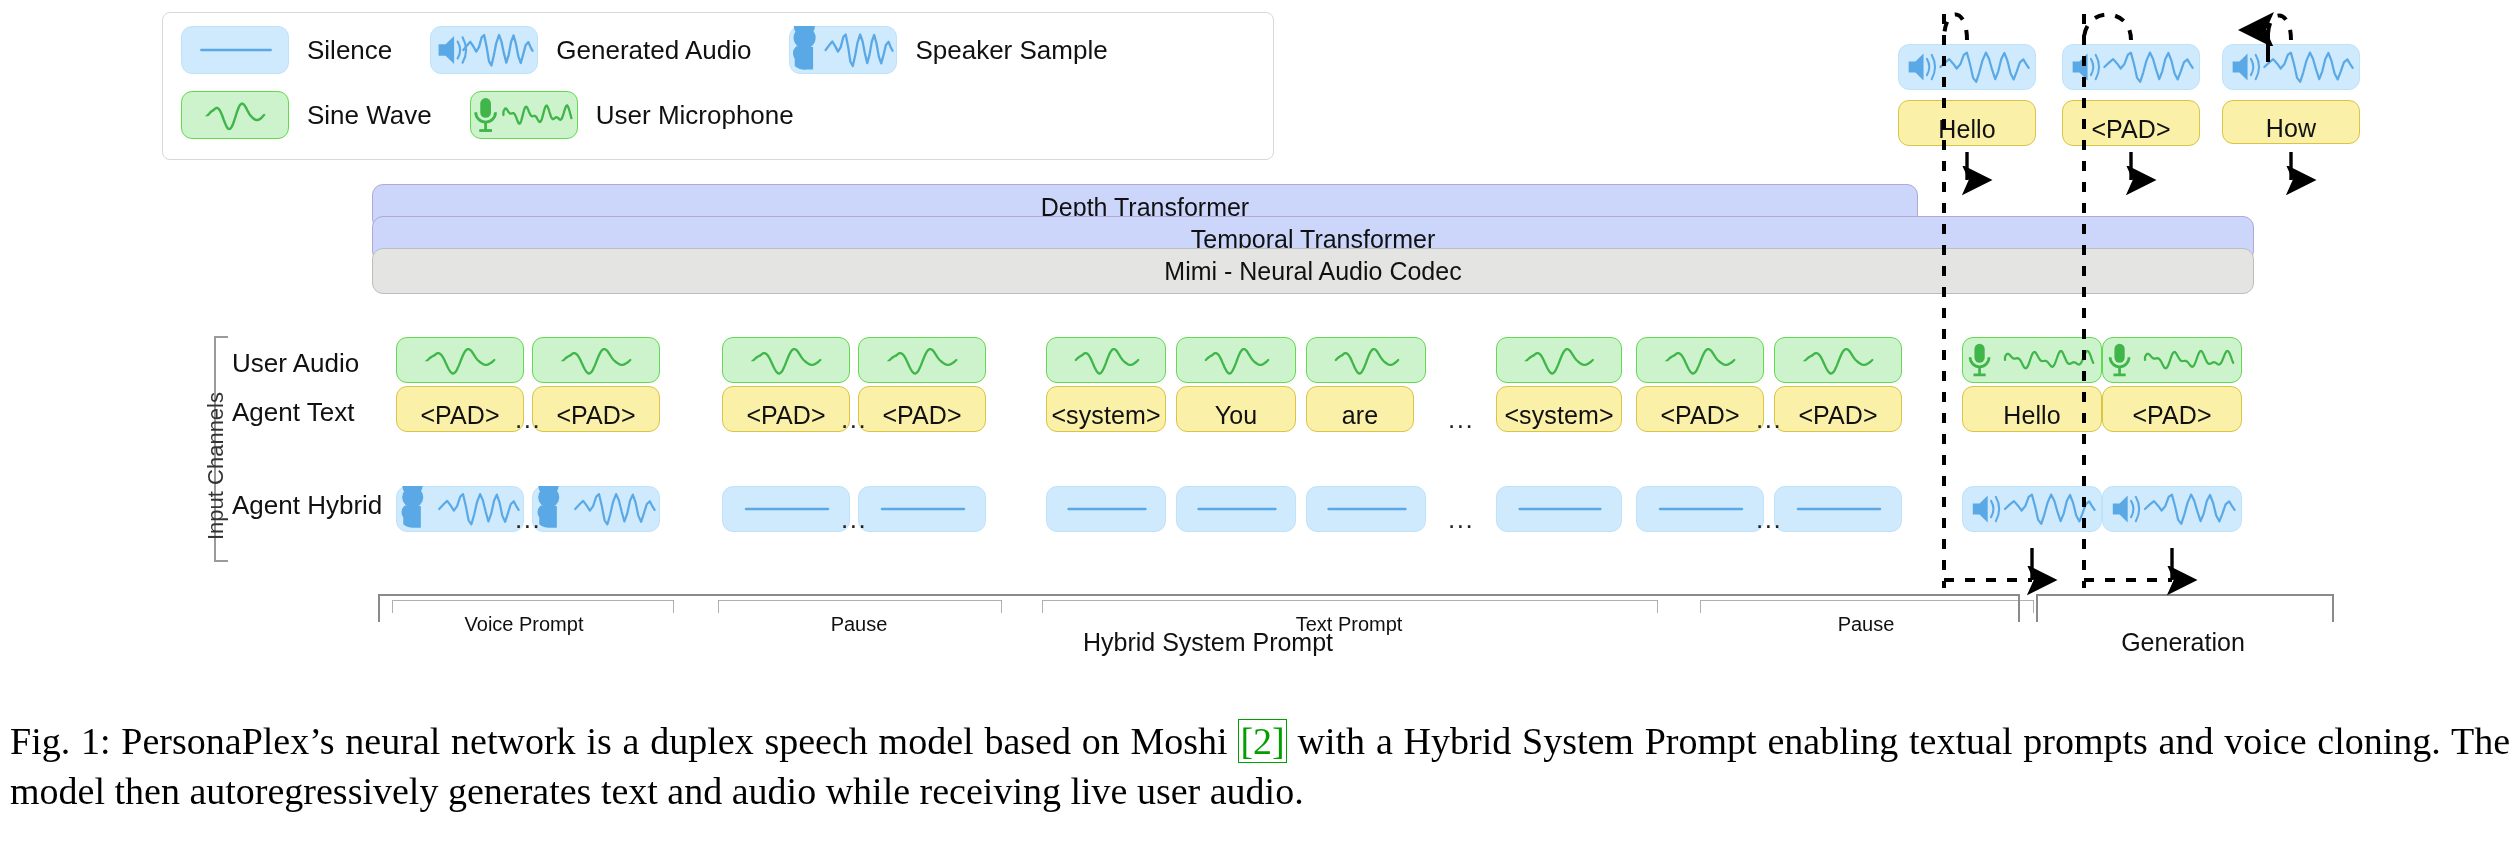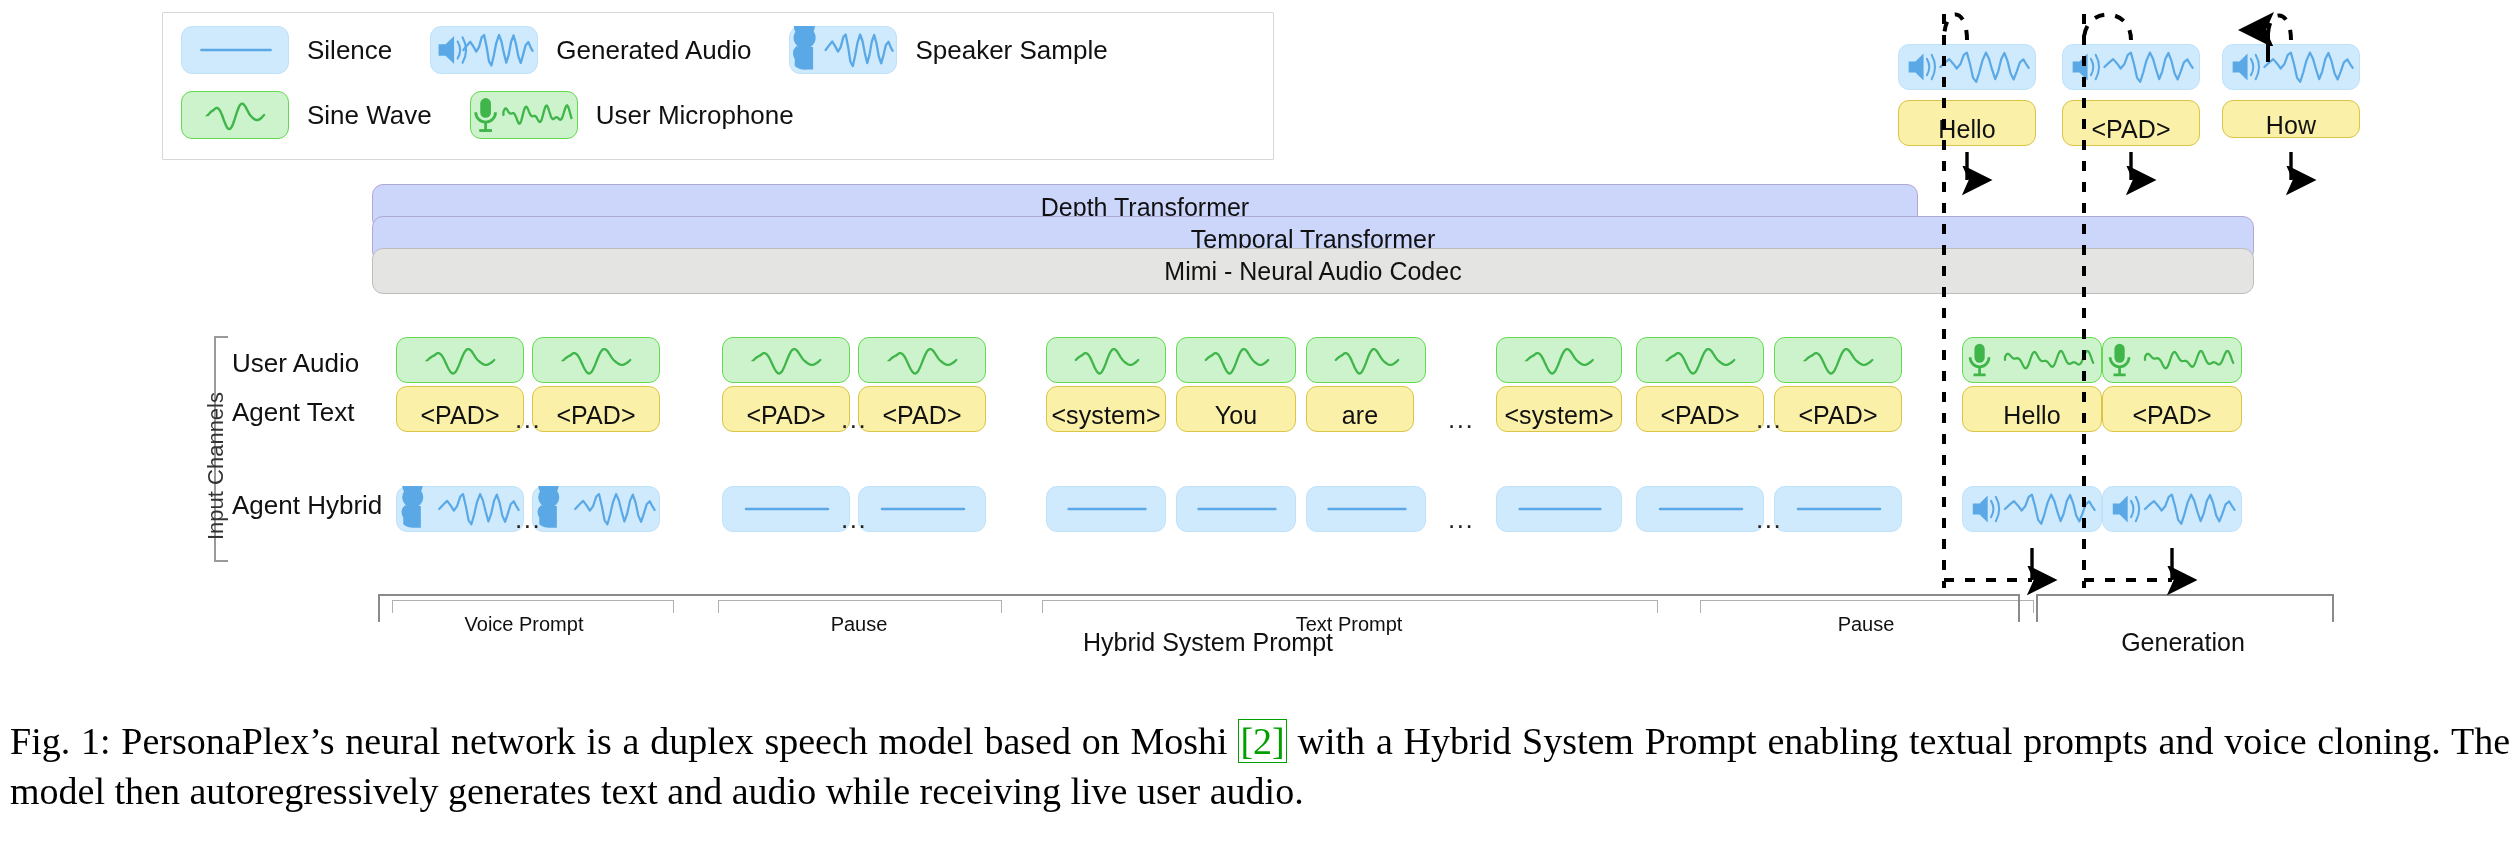--- a/index.html
+++ b/index.html
@@ -2,21 +2,21 @@
 <html><head>
 <meta charset="utf-8">
 <style>
   html,body{margin:0;padding:0;background:#fff;}
   body{width:2516px;height:846px;font-family:"Liberation Sans",sans-serif;color:#000;position:relative;overflow:hidden;}
 
   .fig{position:absolute;left:0;top:0;width:2516px;height:846px;}
 
   
   .legend-box{position:absolute;left:162px;top:12px;width:1110px;height:146px;
-    border:1.5px solid #d8d8d8;border-radius:1px;background:#fff;}
+    border:1.5px solid #d8d8d8;border-radius:8px;background:#fff;}
   .legend-row{position:absolute;display:flex;align-items:center;}
   .legend-row.r1{left:18px;top:13px;}
   .legend-row.r2{left:18px;top:78px;}
   .legend-item{display:flex;align-items:center;}
   .legend-label{font-size:26px;color:#111;white-space:nowrap;margin-left:18px;margin-right:38px;}
 
   
   .chip{border-radius:11px;box-sizing:border-box;display:flex;align-items:center;justify-content:center;position:relative;}
   .chip svg{display:block;}
   .chip-blue{background:#cfeafc;border:1.4px solid #bfe2fb;}
@@ -140,21 +140,21 @@
         <span class="chip-text">&lt;PAD&gt;</span>
       </div>
       <div class="chip chip-blue" style="position: absolute; left: 2222px; top: 44px; width: 138px; height: 46px;">
         <svg width="138" height="46">
           <path d="M9.66 17.588235294117645 L16.424705882352942 17.588235294117645 L24.54235294117647 9.470588235294116 L24.54235294117647 36.529411764705884 L16.424705882352942 28.411764705882355 L9.66 28.411764705882355 Z" fill="#5aa9e6"></path>
   <path d="M27.924705882352942 14.882352941176471 Q32.66 23 27.924705882352942 31.11764705882353" stroke="#5aa9e6" stroke-width="2.0294117647058822" fill="none" stroke-linecap="round"></path>
   <path d="M32.66 10.823529411764705 Q39.42470588235294 23 32.66 35.1764705882353" stroke="#5aa9e6" stroke-width="2.0294117647058822" fill="none" stroke-linecap="round"></path>
       <path d="M41.4 23.0 L46.3 18.4 L50.2 15.1 L54.2 19.7 L57.7 24.5 L61.3 20.3 L64.8 10.9 L67.9 8.6 L71.0 20.0 L74.1 33.9 L77.2 37.9 L80.3 28.3 L83.4 16.6 L86.9 8.6 L90.0 14.7 L93.1 25.7 L96.2 35.1 L99.2 27.6 L102.3 15.1 L105.4 9.0 L108.5 16.9 L111.6 29.4 L114.7 35.4 L117.8 27.3 L120.9 18.4 L124.4 15.4 L127.5 20.7 L129.7 23.8" stroke="#5aa9e6" stroke-width="2.208" fill="none" stroke-linejoin="round" stroke-linecap="round"></path>
         </svg>
       </div>
-      <div class="chip chip-yellow" style="position: absolute; left: 2222px; top: 100px; width: 138px; height: 38px;">
+      <div class="chip chip-yellow" style="position: absolute; left: 2222px; top: 100px; width: 138px; height: 44px;">
         <span class="chip-text">How</span>
       </div>
     </div>
 
   <div id="stack-bars">
       <div class="bar bar-purple" style="left: 372px; top: 184px; width: 1546px;">
         <span class="bar-label">Depth Transformer</span>
       </div>
       <div class="bar bar-purple" style="left: 372px; top: 216px; width: 1882px;">
         <span class="bar-label">Temporal Transformer</span>

